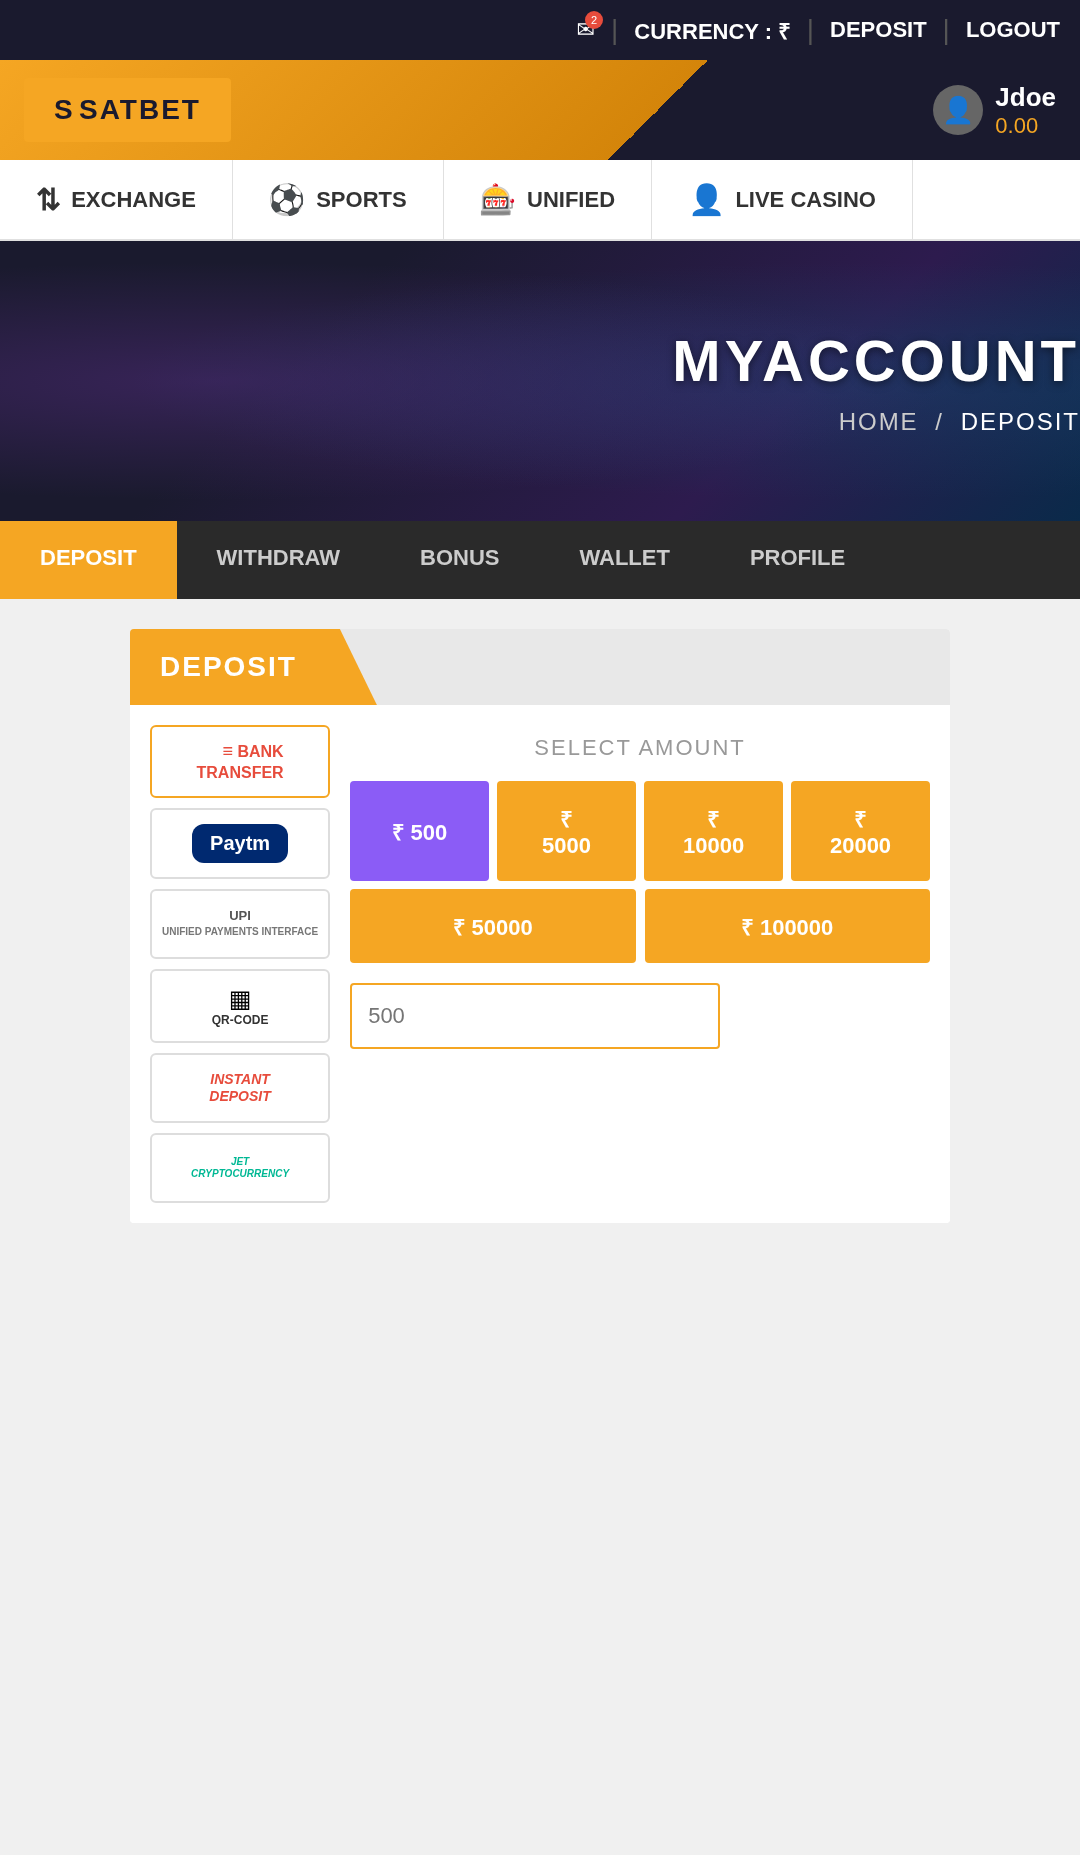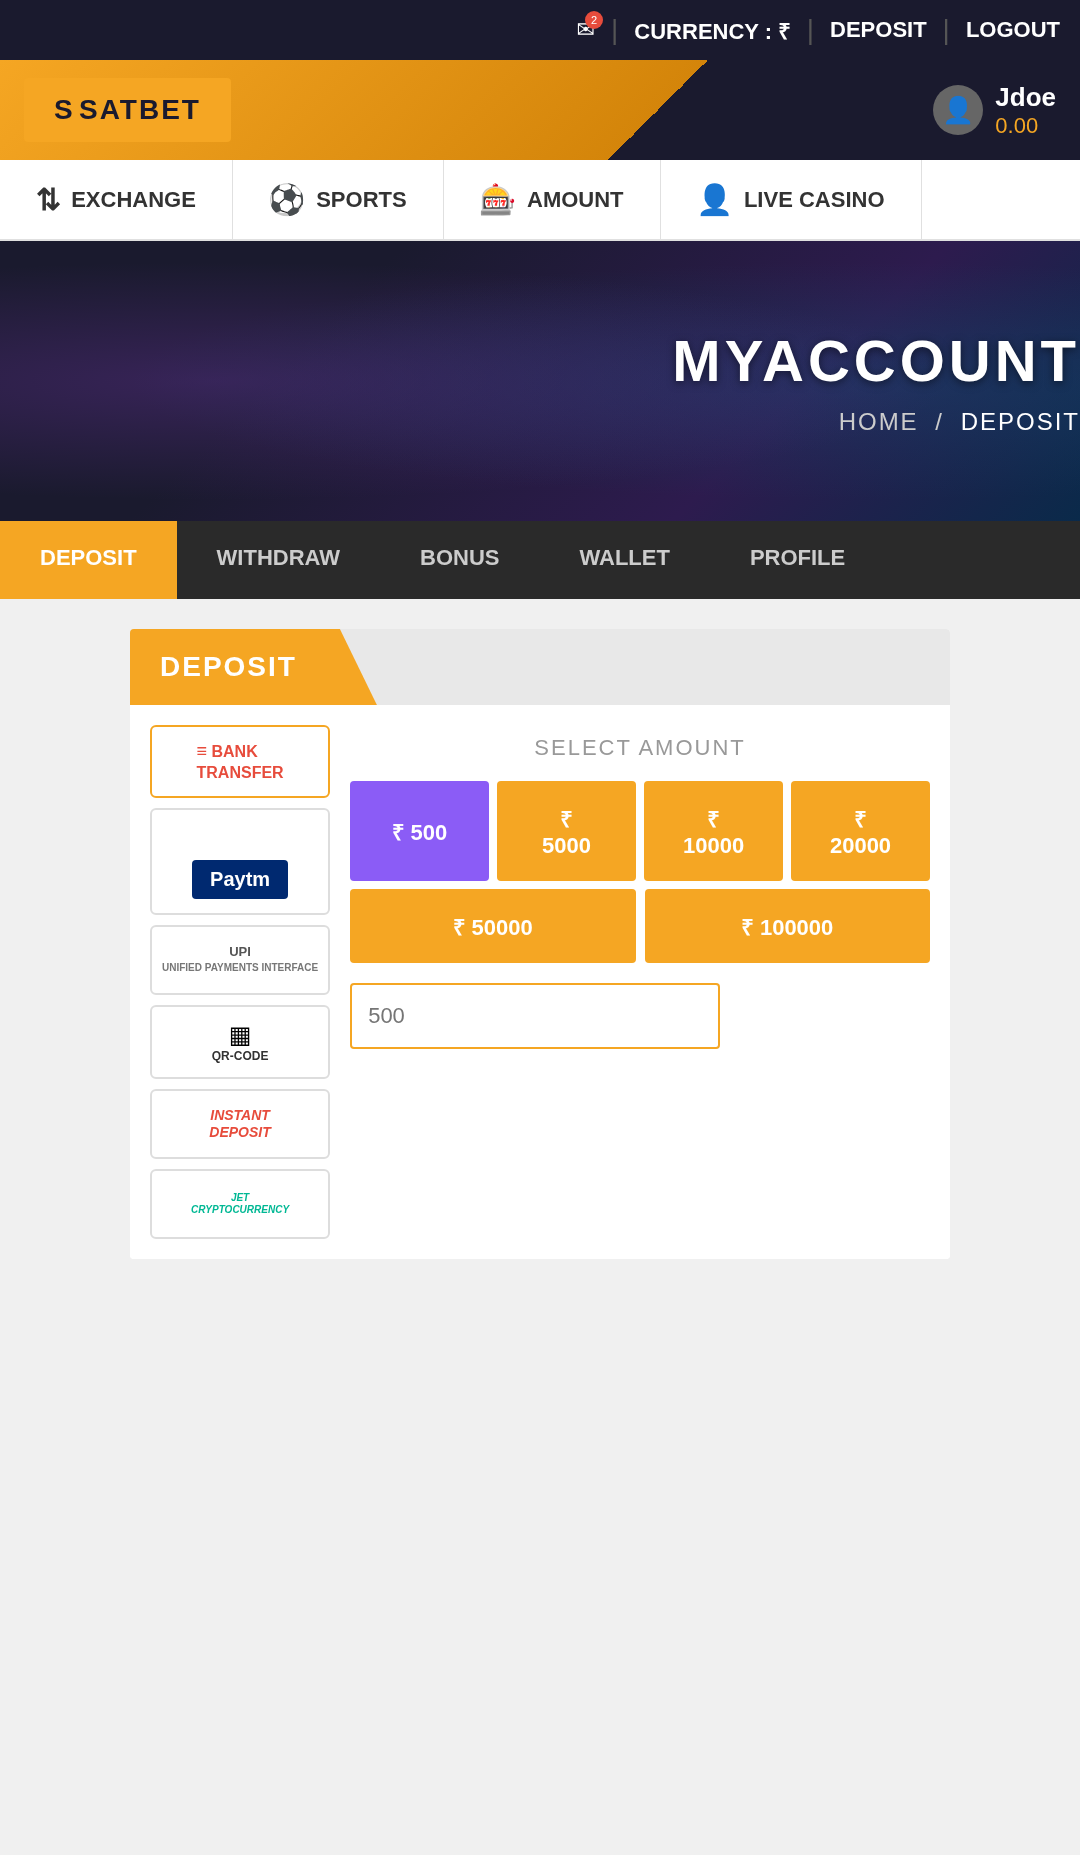--- a/index.html
+++ b/index.html
@@ -311,21 +311,21 @@
   <div class="nav-item">
     <span class="nav-icon">⇅</span>
     <span>EXCHANGE</span>
   </div>
   <div class="nav-item">
     <span class="nav-icon">⚽</span>
     <span>SPORTS</span>
   </div>
   <div class="nav-item">
     <span class="nav-icon">🎰</span>
-    <span>AMOUNT</span>
+    <span>UNIFIED</span>
   </div>
   <div class="nav-item">
     <span class="nav-icon">👤</span>
     <span>LIVE CASINO</span>
   </div>
 </nav>
 
 <div class="hero-banner">
   <h1 class="hero-title">MYACCOUNT</h1>
   <div class="hero-breadcrumb">
@@ -351,28 +351,28 @@
         <span class="deposit-card-header-text">DEPOSIT</span>
       </div>
     </div>
 
     <div class="deposit-body">
 
       <div class="payment-methods">
 
         <div class="payment-method-item active">
           <div>
-            <div style="color:#e74c3c;font-weight:900;font-size:16px;text-align:left;line-height:1.2;">
+            <div style="color:#e74c3c;font-weight:900;font-size:16px;text-align:right;line-height:1.2;">
               <span style="color:#e74c3c;font-size:18px;">≡</span> BANK<br>TRANSFER
             </div>
           </div>
         </div>
 
         <div class="payment-method-item">
-          <div style="background:#002970;color:#fff;padding:8px 18px;border-radius:4px;font-size:20px;font-weight:bold;margin-top:36px;">Paytm</div>
+          <div style="background:#002970;color:#fff;padding:8px 18px;border-radius:12px;font-size:20px;font-weight:bold;">Paytm</div>
         </div>
 
         <div class="payment-method-item">
           <div style="text-align:center;">
             <div style="font-size:13px;font-weight:bold;color:#555;line-height:1.1;">UPI<br><span style="font-size:10px;color:#777;">UNIFIED PAYMENTS INTERFACE</span></div>
           </div>
         </div>
 
         <div class="payment-method-item">
           <div style="text-align:center;">

